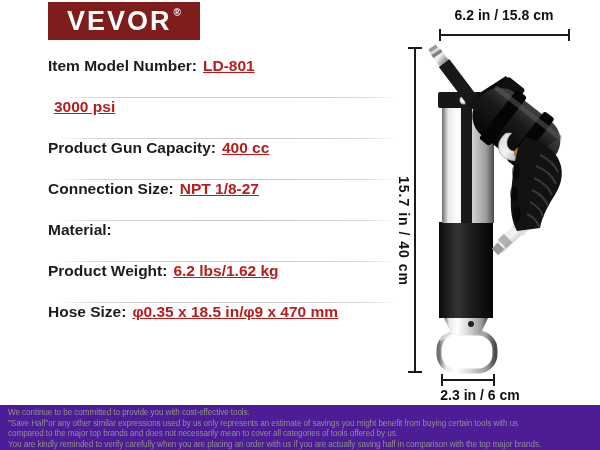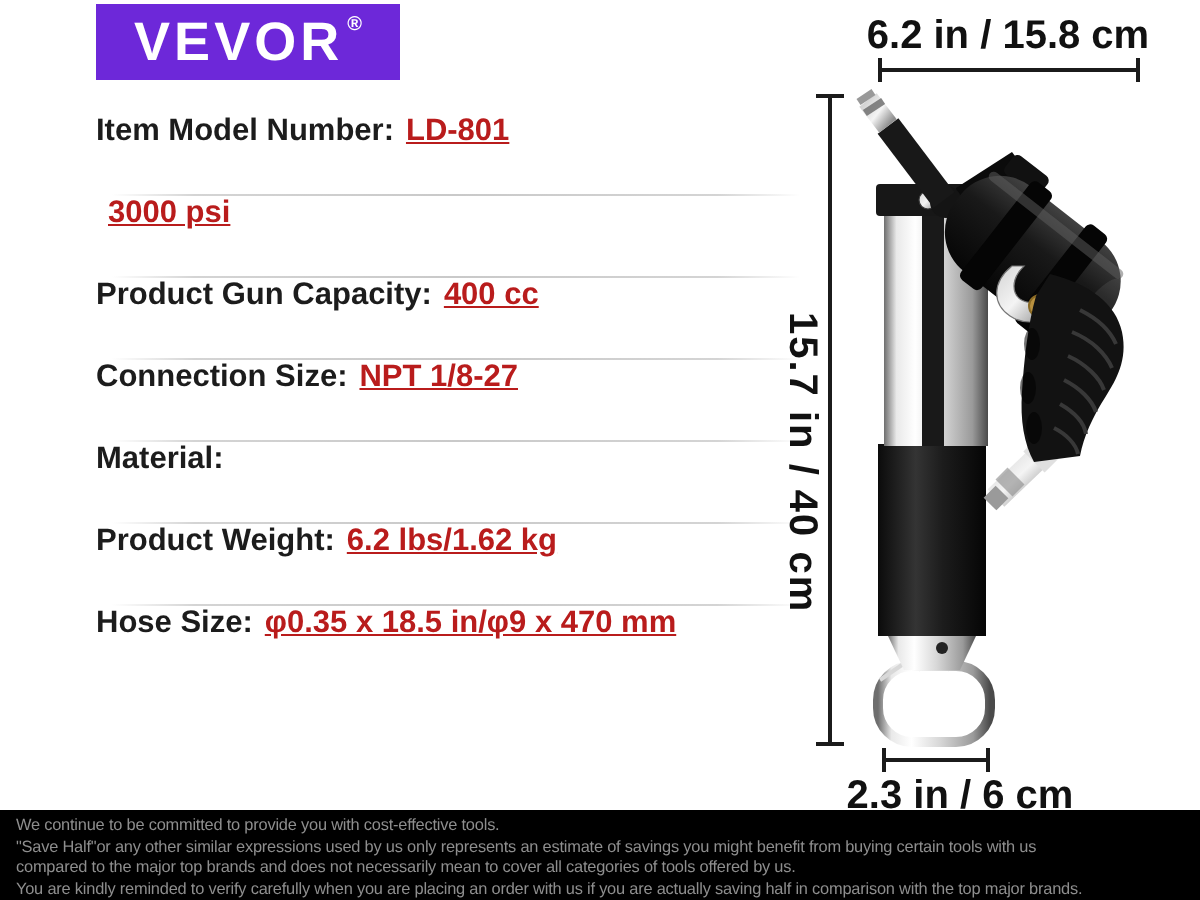--- a/index.html
+++ b/index.html
@@ -4,50 +4,50 @@
 <style>
   html,body{margin:0;padding:0;}
   body{
     width:600px;height:450px;position:relative;overflow:hidden;
     background:#ffffff;
     font-family:"Liberation Sans","DejaVu Sans",sans-serif;
   }
   
   .logo{
     position:absolute;left:48px;top:2px;width:152px;height:38px;
-    background:#6d28d9;color:#fff;
+    background:#7f1d1d;color:#fff;
     display:flex;align-items:center;justify-content:center;
     font-weight:bold;font-size:27px;letter-spacing:2px;
   }
   .logo .reg{font-size:10px;font-weight:bold;margin-left:2px;align-self:flex-start;margin-top:5px;letter-spacing:0;}
   
   .specs{position:absolute;left:48px;top:57px;width:344px;}
   .spec-row{
     height:41px;display:flex;position:relative;
     font-size:15.5px;font-weight:bold;color:#1c1c1c;white-space:nowrap;
   }
   .spec-row:not(:last-child)::after{
     content:"";position:absolute;left:8px;right:-8px;bottom:0;height:1px;
     background:linear-gradient(90deg,rgba(205,205,205,0) 0%,#d4d4d4 12%,#c9c9c9 50%,#d4d4d4 88%,rgba(205,205,205,0) 100%);
   }
   .spec-value{color:#b91c1c;margin-left:6px;text-decoration:underline;}
   
   .product{position:absolute;left:390px;top:0;width:210px;height:405px;}
   .product svg{position:absolute;left:0;top:0;}
-  .dim{position:absolute;font-weight:bold;color:#111;font-size:20px;text-align:center;white-space:nowrap;}
+  .dim{position:absolute;font-weight:bold;color:#111;font-size:14px;text-align:center;white-space:nowrap;}
   .dim-top{left:28px;top:7px;width:172px;}
   .dim-bottom{left:20px;top:387px;width:140px;}
   .dim-side{
     left:2px;top:148px;height:166px;width:20px;
     writing-mode:vertical-rl;text-align:center;letter-spacing:1px;white-space:nowrap;
   }
   
   .footer{
     position:absolute;left:0;top:405px;width:600px;height:45px;box-sizing:border-box;
-    background:#000000;color:#8e8e8e;
+    background:#4c1d95;color:#8e8e8e;
     font-size:8.2px;line-height:10.6px;letter-spacing:-0.1px;
     padding:3px 0 0 8px;overflow:hidden;
   }
   .footer div{white-space:nowrap;}
 </style>
 </head>
 <body>
 
 <div>
 

